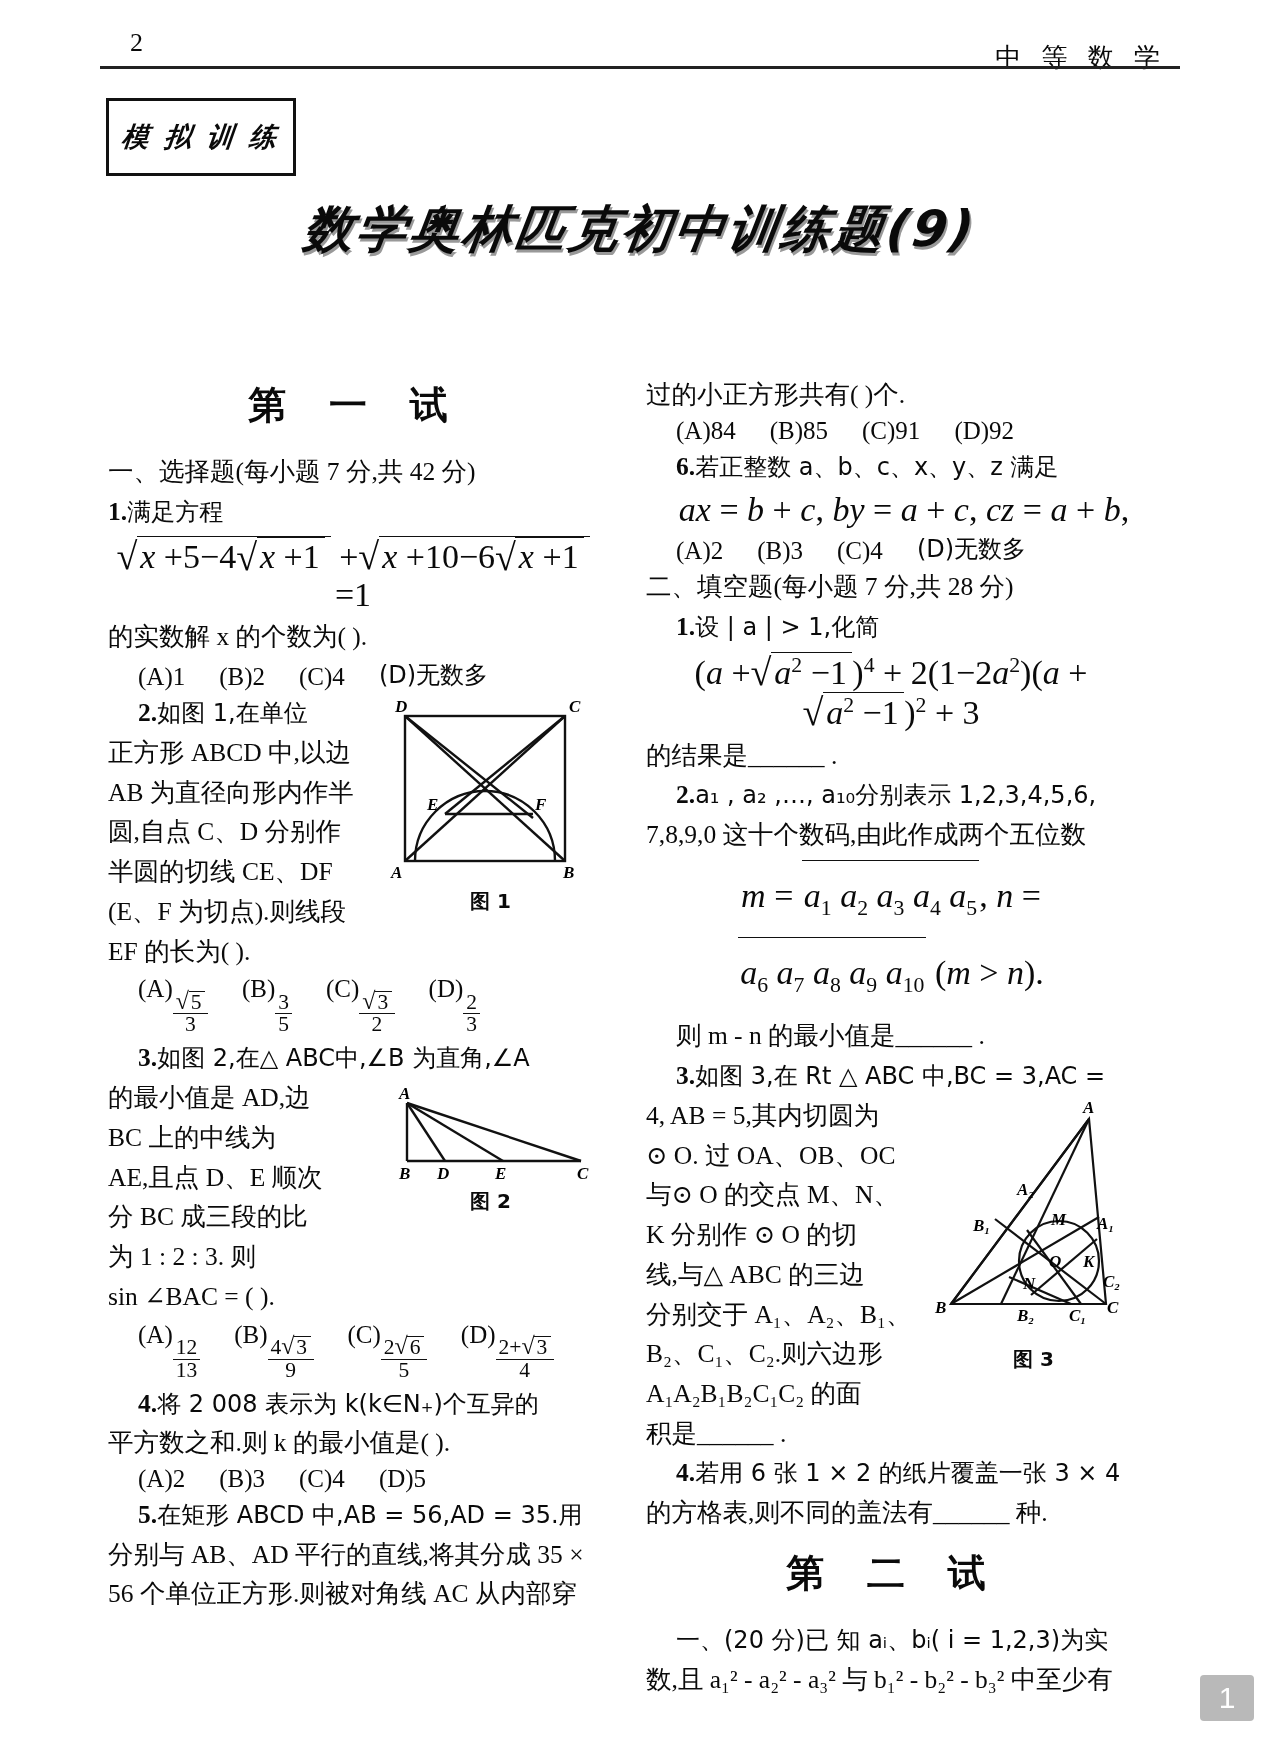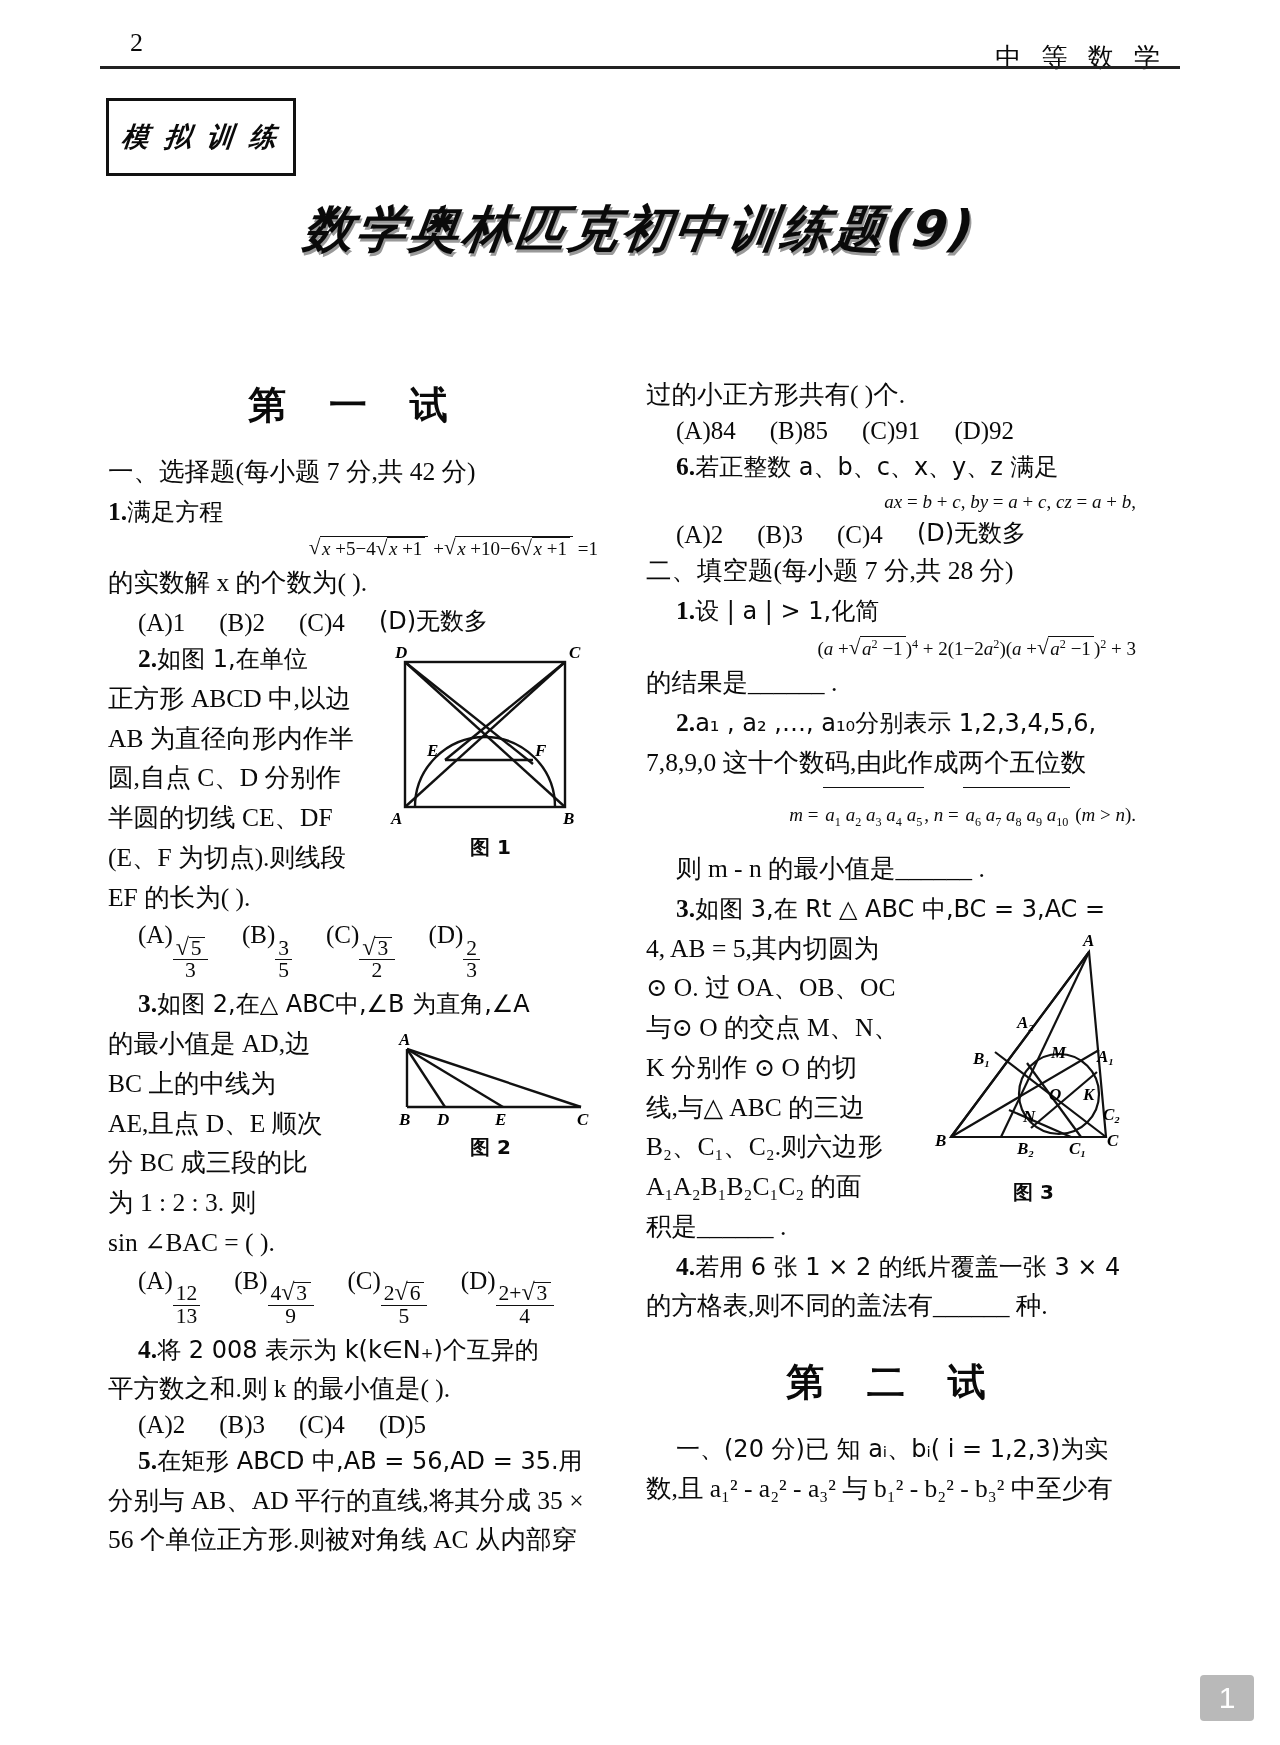--- a/index.html
+++ b/index.html
@@ -63,21 +63,21 @@
   .col { position:absolute; top:376px; width:490px; }
   .col-left  { left:108px; }
   .col-right { left:646px; }
 
   .sect-head {
     text-align:center;
     font-family:Liberation Mono, monospace;
     font-weight:bold; font-size:38px; letter-spacing:10px;
     margin:4px 0 22px 0;
   }
-  .sect-head.second { margin-top:32px; }
+  .sect-head.second { margin-top:16px; }
 
   p.tx {
     margin:0 0 2px 0;
     font-size:25.5px; line-height:1.48;
     text-align:justify;
     font-family:"Liberation Serif","DejaVu Serif",serif;
   }
   p.tx.ind { text-indent:30px; }
   .num { font-weight:bold; }
   .cn { font-family:"DejaVu Sans","Liberation Sans",sans-serif; font-size:24px; }
@@ -102,21 +102,21 @@
   .rad::before {
     content:"\221A"; position:absolute; left:0; top:-0.06em; font-size:1.12em;
   }
   .rad > .arg {
     display:inline-block; border-top:1.5px solid #111; padding:0 .16em 0 .10em;
   }
   sup.e { font-size:.64em; vertical-align:super; }
   sub.e { font-size:.64em; vertical-align:sub; }
   .ovl { border-top:1.5px solid #111; padding:16px 2px; display:inline-block; }
 
-  .eq { text-align:right; font-size:19px; margin:6px 0 4px 0; }
+  .eq { text-align:center; font-size:34px; margin:6px 0 4px 0; }
   .eq.left-pad { padding-left:26px; }
 
   
   .figwrap { float:right; margin:2px 0 4px 14px; }
   .figcap {
     text-align:center; font-size:20px; margin-top:2px;
     font-family:"DejaVu Sans","Liberation Sans",serif;
     font-weight:bold;
   }
   svg { display:block; }
@@ -365,20 +365,21 @@
         <text class="lbl" x="138" y="222">C₁</text>
         <text class="lbl" x="172" y="188">C₂</text>
       </svg>
       <div class="figcap">图 3</div>
     </div>
     <p class="tx cn">4, AB = 5,其内切圆为</p>
     <p class="tx cn">⊙ O. 过 OA、OB、OC</p>
     <p class="tx cn">与⊙ O 的交点 M、N、</p>
     <p class="tx cn">K 分别作 ⊙ O 的切</p>
     <p class="tx cn">线,与△ ABC 的三边</p>
+    <p class="tx cn">分别交于 A₁、A₂、B₁、</p>
     <p class="tx cn">B₂、C₁、C₂.则六边形</p>
     <p class="tx cn">A₁A₂B₁B₂C₁C₂ 的面</p>
     <p class="tx cn">积是______ .</p>
     <div class="clr"></div>
 
     <p class="tx ind"><span class="num">4.</span><span class="cn">若用 6 张 1 × 2 的纸片覆盖一张 3 × 4</span></p>
     <p class="tx cn">的方格表,则不同的盖法有______ 种.</p>
 
     <div class="sect-head second">第 二 试</div>
 

